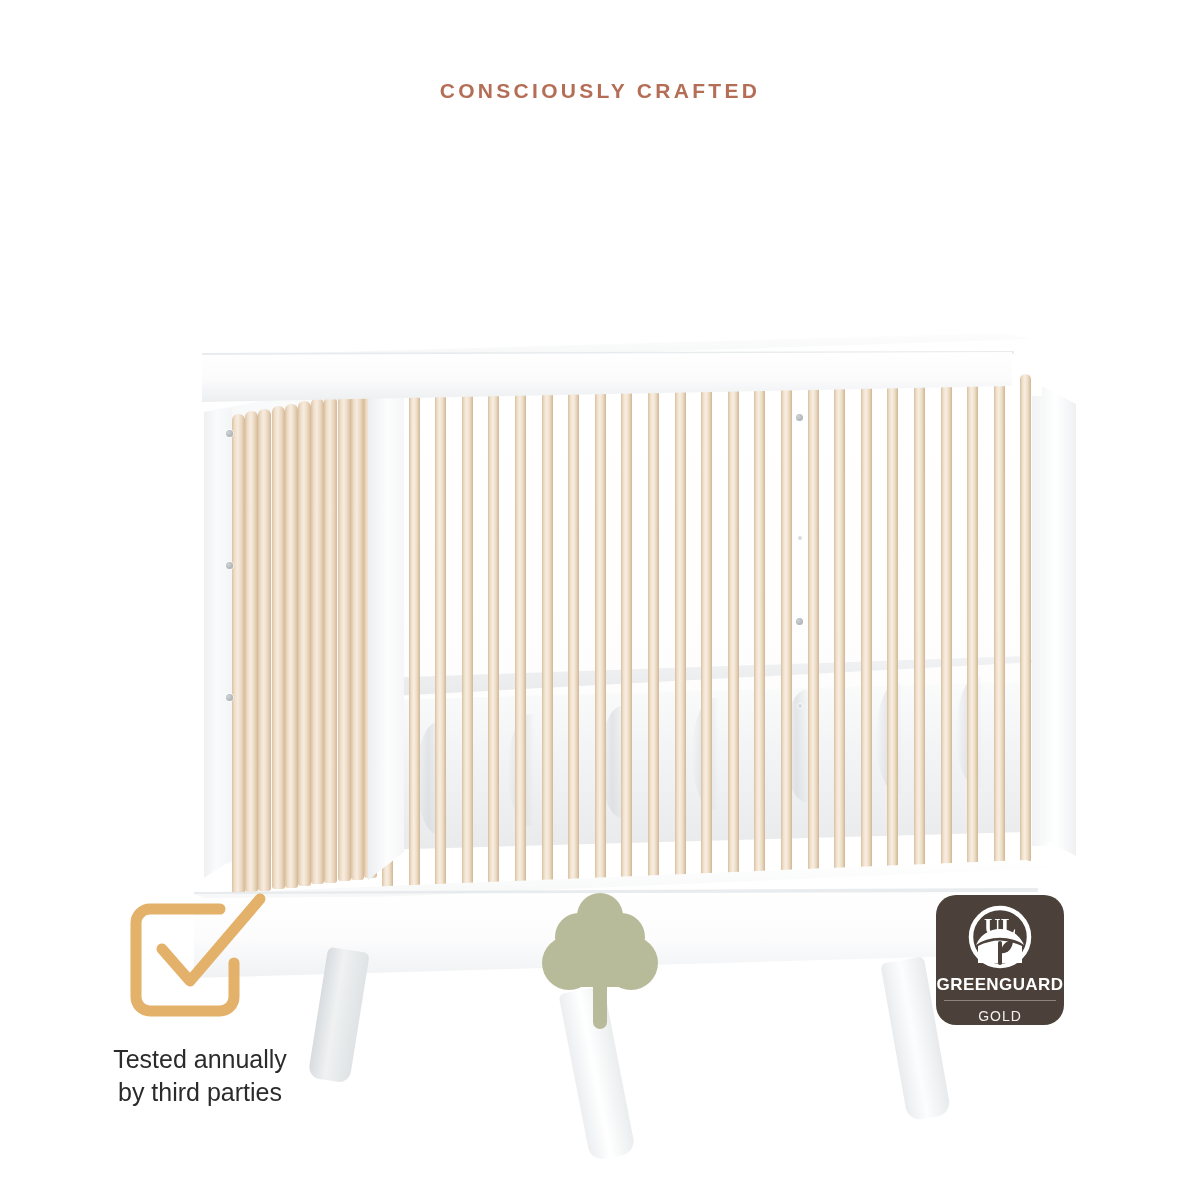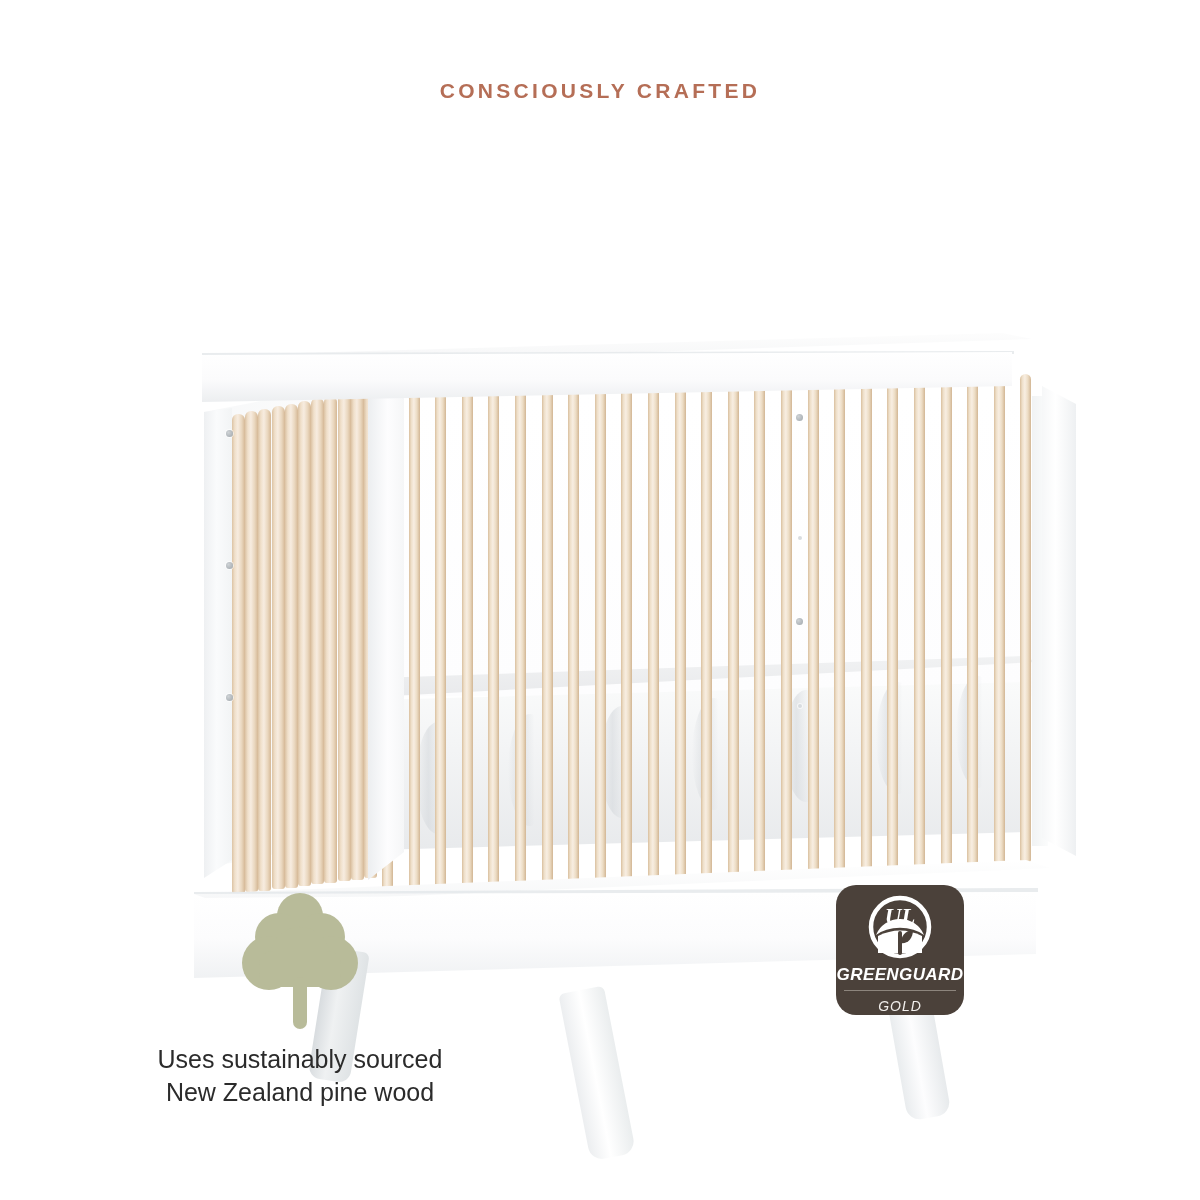--- a/index.html
+++ b/index.html
@@ -174,21 +174,21 @@
     transform:rotate(-10deg);transform-origin:top center;
     background:linear-gradient(90deg,#e9ecee 0%,#fdfdfe 45%,#e7eaec 100%);
   }
 
   
   .features{
     position:absolute;left:0;top:885px;width:1200px;height:250px;
     display:flex;
   }
   .feature{flex:1;display:flex;flex-direction:column;align-items:center;}
-  .feat-icon{height:150px;display:flex;align-items:flex-start;justify-content:center;font-style:italic;}
+  .feat-icon{height:150px;display:flex;align-items:center;justify-content:center;}
   .feat-text{
     margin-top:8px;text-align:center;
     font-family:"Liberation Sans", sans-serif;
     font-size:25px;line-height:33px;color:#2b2b2b;font-weight:400;
   }
   .feat-text .l2{display:block;}
 
   .gg-badge{
     width:128px;height:130px;border-radius:20px;background:#4b413a;
     display:flex;flex-direction:column;align-items:center;
@@ -294,39 +294,49 @@
     <div class="base-shadowline"></div>
     <div class="base-face"></div>
 
     <div class="leg leg-front-left"></div>
     <div class="leg leg-front-right"></div>
     <div class="leg leg-right"></div>
   </div>
 
   <div class="features">
 
+    <div class="feature">
+      <div class="feat-icon">
+        <svg width="160" height="150" viewBox="0 0 160 150" aria-hidden="true">
+          <g fill="none" stroke="#e3b169" stroke-width="11" stroke-linecap="round" stroke-linejoin="round">
+            <path d="M114 78 L114 112 A14 14 0 0 1 100 126 L30 126 A14 14 0 0 1 16 112 L16 38 A14 14 0 0 1 30 24 L100 24"></path>
+            <path d="M42 64 L70 96 L140 14"></path>
+          </g>
+        </svg>
+      </div>
+      <div class="feat-text">
+        <span>Tested annually</span>
+        <span class="l2">by third parties</span>
+      </div>
+    </div>
 
     <div class="feature">
       <div class="feat-icon">
         <svg width="130" height="150" viewBox="0 0 130 150" aria-hidden="true">
           <g fill="#b8bb99">
             <circle cx="65" cy="31" r="23"></circle>
             <circle cx="44" cy="52" r="24"></circle>
             <circle cx="86" cy="52" r="24"></circle>
             <circle cx="34" cy="78" r="27"></circle>
             <circle cx="96" cy="78" r="27"></circle>
             <circle cx="65" cy="72" r="30"></circle>
             <rect x="24" y="66" width="82" height="36" rx="14"></rect>
             <rect x="58" y="92" width="14" height="52" rx="7"></rect>
           </g>
         </svg>
-      </div>
-      <div class="feat-text">
-        <span>Uses sustainably sourced</span>
-        <span class="l2">New Zealand pine wood</span>
       </div>
     </div>
 
     <div class="feature">
       <div class="feat-icon">
         <div class="gg-badge">
           <div class="gg-ul">
             <svg width="64" height="64" viewBox="0 0 64 64" aria-hidden="true">
               <circle cx="32" cy="32" r="29" fill="none" stroke="#ffffff" stroke-width="4.5"></circle>
               <text x="32" y="29" text-anchor="middle" fill="#ffffff" font-family="Liberation Serif, serif" font-size="23" font-weight="700">UL</text>

